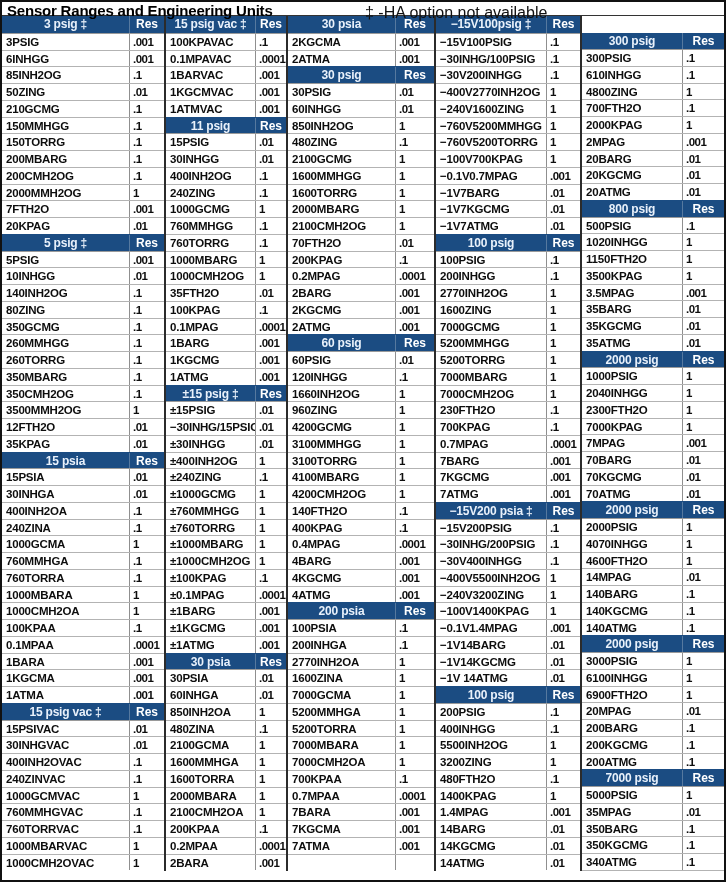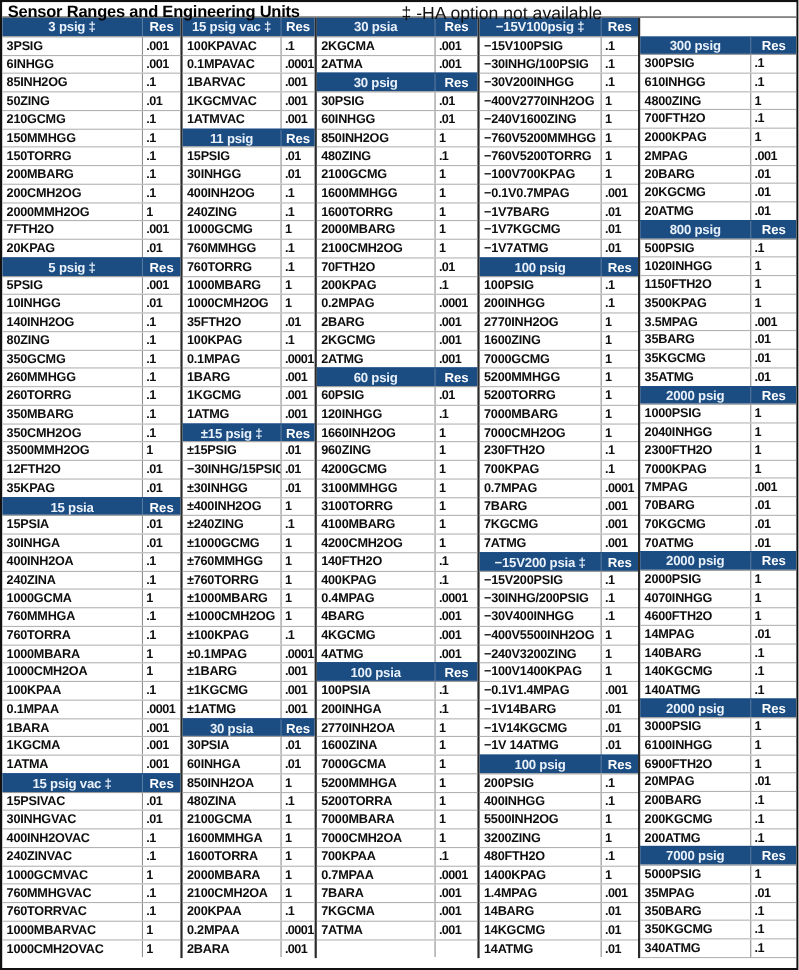--- a/index.html
+++ b/index.html
@@ -588,21 +588,21 @@
         </div>
         <div class="row">
           <div class="val">4KGCMG</div>
           <div class="res">.001</div>
         </div>
         <div class="row">
           <div class="val">4ATMG</div>
           <div class="res">.001</div>
         </div>
         <div class="row hdr">
-          <div class="val">100 psia</div>
+          <div class="val">200 psia</div>
           <div class="res">Res</div>
         </div>
         <div class="row">
           <div class="val">100PSIA</div>
           <div class="res">.1</div>
         </div>
         <div class="row">
           <div class="val">200INHGA</div>
           <div class="res">.1</div>
         </div>

